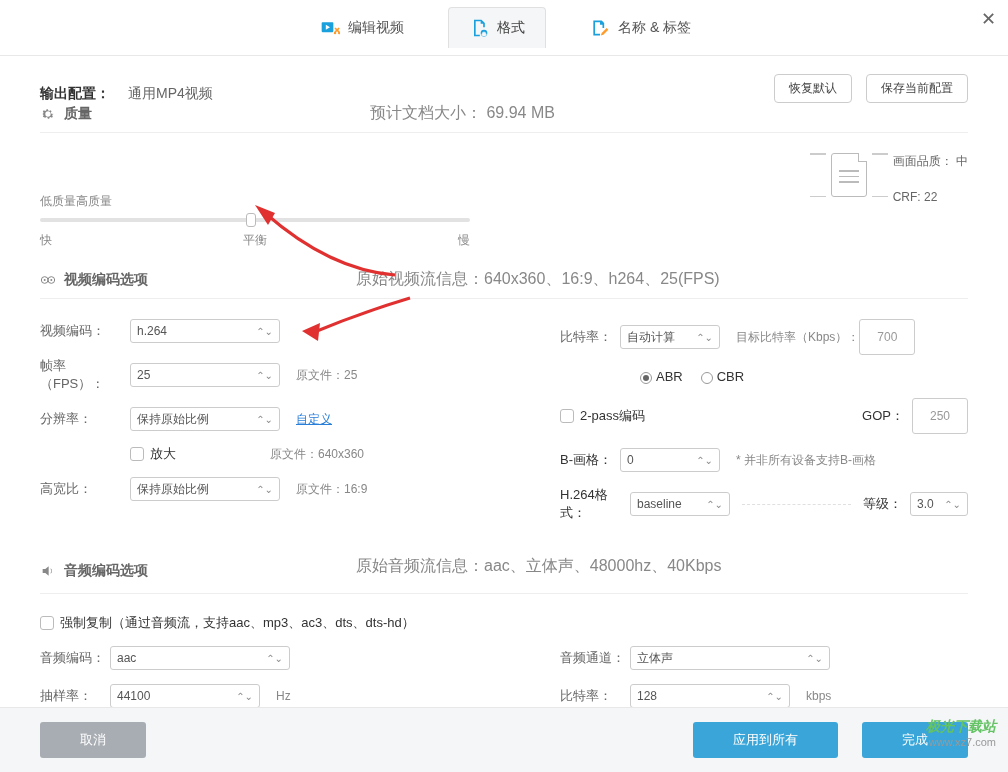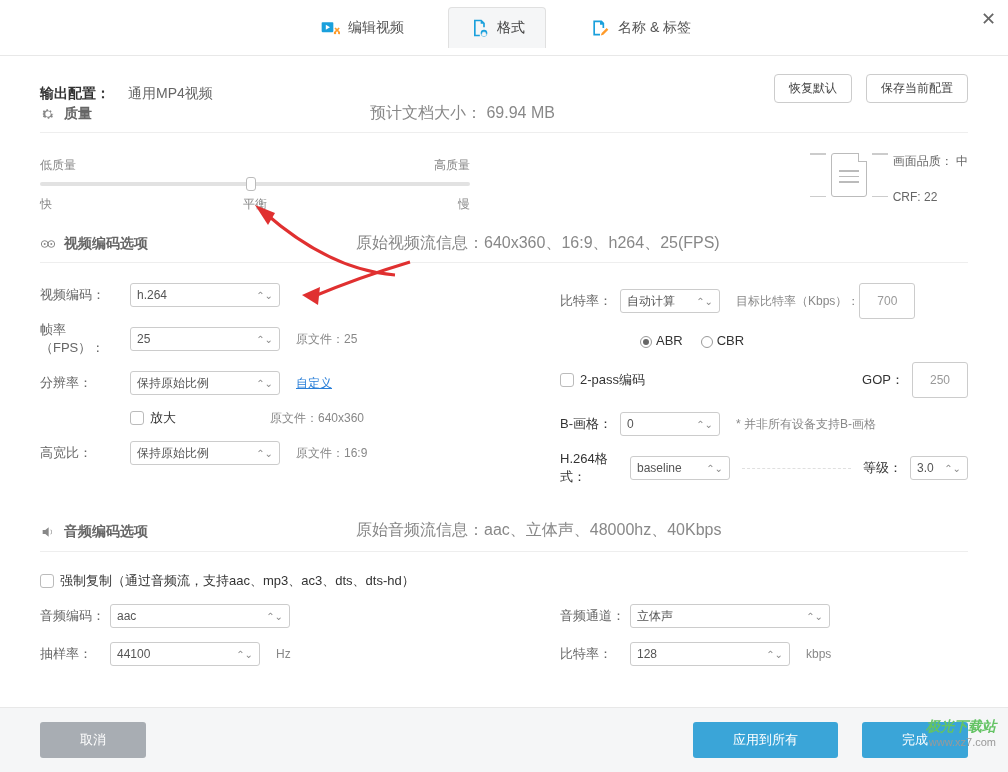--- a/index.html
+++ b/index.html
@@ -16,21 +16,21 @@
 .outcfg .label { font-weight: bold; }
 .outcfg .value { color: #666; }
 .btn-out { border: 1px solid #ccc; background: #fff; border-radius: 4px; padding: 5px 14px; font-size: 12px; color: #444; cursor: pointer; }
 .btns-right { display: flex; gap: 14px; }
 .section-head { display: flex; align-items: center; gap: 8px; color: #666; font-size: 14px; margin-bottom: 6px; font-weight: bold; }
 .section-head .sicon { color: #888; width: 16px; height: 16px; display:inline-flex; align-items:center; justify-content:center;}
 .section-sub { color: #888; font-size: 16px; margin-left: 340px; margin-bottom: 12px; }
 .divider { border: none; border-top: 1px solid #eee; margin: 8px 0 20px 0; }
 .quality-block { display: flex; gap: 40px; align-items: flex-start; margin-bottom: 20px; }
 .slider-wrap { flex: 0 0 430px; position: relative; padding-top: 4px; }
-.slider-labels-top { display: flex; justify-content: space-between; font-size: 12px; color: #888; margin-bottom: 8px; }
+.slider-labels-top { display: flex; justify-content: flex-start; font-size: 12px; color: #888; margin-bottom: 8px; margin-top: 36px; }
 .slider-track { position: relative; height: 4px; background: #e2e2e2; border-radius: 2px; margin: 8px 0; }
 .slider-thumb { position: absolute; left: 48%; top: -5px; width: 10px; height: 14px; background: #fff; border: 1px solid #bbb; border-radius: 3px; }
 .slider-labels-bot { display: flex; justify-content: space-between; font-size: 12px; color: #888; margin-top: 10px; }
 .slider-center { text-align: center; flex:1; }
 .quality-right { margin-left: auto; display: flex; gap: 5px; align-items:flex-start; }
 .q-icon { width: 36px; height: 44px; border: 1.5px solid #bbb; border-radius: 3px; position: relative; }
 .q-icon::before { content:""; position:absolute; top:-1.5px; right:-1.5px; width:8px; height:8px; border-left:1.5px solid #bbb; border-bottom:1.5px solid #bbb; background:#fff;}
 .q-icon .lines { position:absolute; top: 16px; left: 7px; right:7px;}
 .q-icon .lines span{ display:block; height:1.5px; background:#bbb; margin-bottom:4px;}
 .q-lines-vert { width: 16px; height: 44px; display:flex; flex-direction:column; justify-content:space-between;}
@@ -280,21 +280,21 @@
 
     <div style="display:flex; align-items:center; gap:8px; margin-top:20px;">
       <div class="section-head" style="margin-bottom:0;">
         <span class="sicon">
           <svg viewBox="0 0 24 24" width="16" height="16">
               <path fill="#888" d="M4 9h4l5-4v14l-5-4H4zM16 8a5 5 0 010 8v-1.5a3.5 3.5 0 000-5z"></path>
             </svg>
         </span>
         <span>音频编码选项</span>
       </div>
-      <span class="section-sub" style="margin-left:200px; margin-bottom:2px;">原始音频流信息：aac、立体声、48000hz、40Kbps</span>
+      <span class="section-sub" style="margin-left:200px; margin-bottom:8px;">原始音频流信息：aac、立体声、48000hz、40Kbps</span>
     </div>
     <hr class="divider">
 
     <div class="row">
       <span class="chk"></span>
       <span>强制复制（通过音频流，支持aac、mp3、ac3、dts、dts-hd）</span>
     </div>
 
     <div class="cols audio-wide" style="gap:160px;">
       <div class="colL" style="flex:0 0 360px;">

